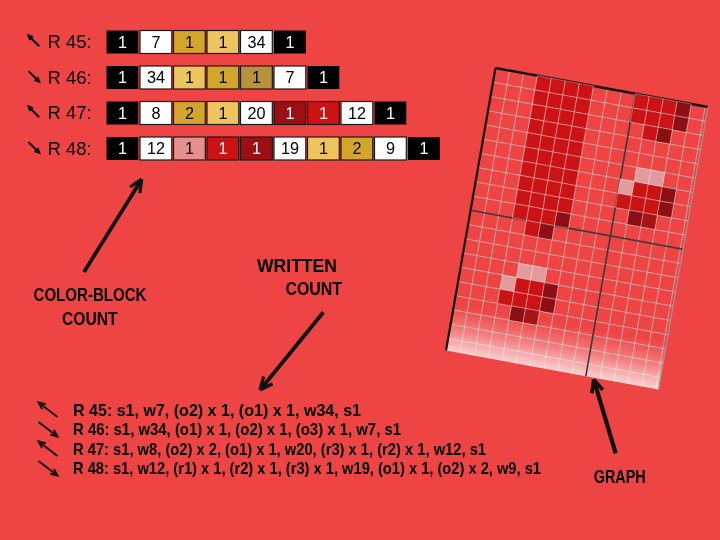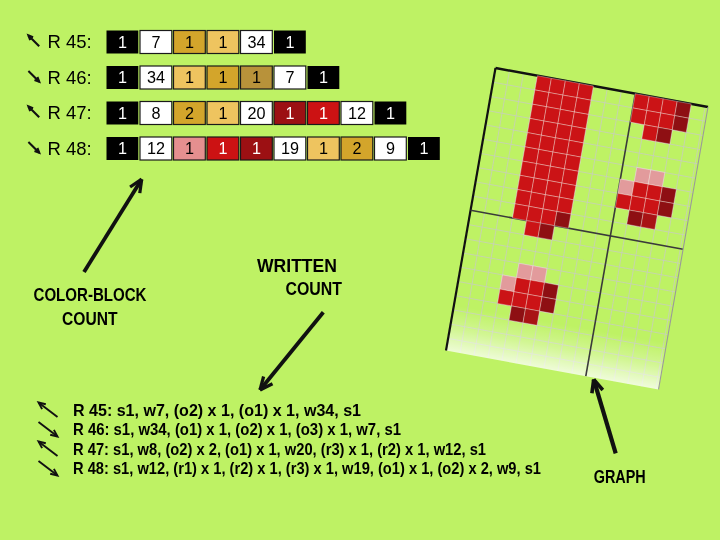--- a/index.html
+++ b/index.html
@@ -1,16 +1,16 @@
 <!DOCTYPE html>
 <html><head>
 <meta charset="utf-8">
 <style>
   html,body { margin:0; padding:0; background:#ffffff; }
-  #page { position:relative; width:720px; height:540px; background:#bef264; overflow:hidden; }
+  #page { position:relative; width:720px; height:540px; background:#ef4444; overflow:hidden; }
   svg text { font-family:"Liberation Sans", sans-serif; }
 </style>
 </head>
 <body>
 <div id="page">
 <svg width="720" height="540" viewBox="0 0 720 540" xmlns="http://www.w3.org/2000/svg">
 <line x1="28.4" y1="35.4" x2="39.2" y2="46.2" stroke="#111" stroke-width="2.1"></line>
       <polyline points="33.1,37.2 28.4,35.4 30.2,40.1" fill="none" stroke="#111" stroke-width="2.1"></polyline>
 <text x="47.5" y="48.2" font-size="18.5" fill="#000">R 45:</text>
 <rect x="106.5" y="30.5" width="31.8" height="23.0" fill="#000000"></rect>

